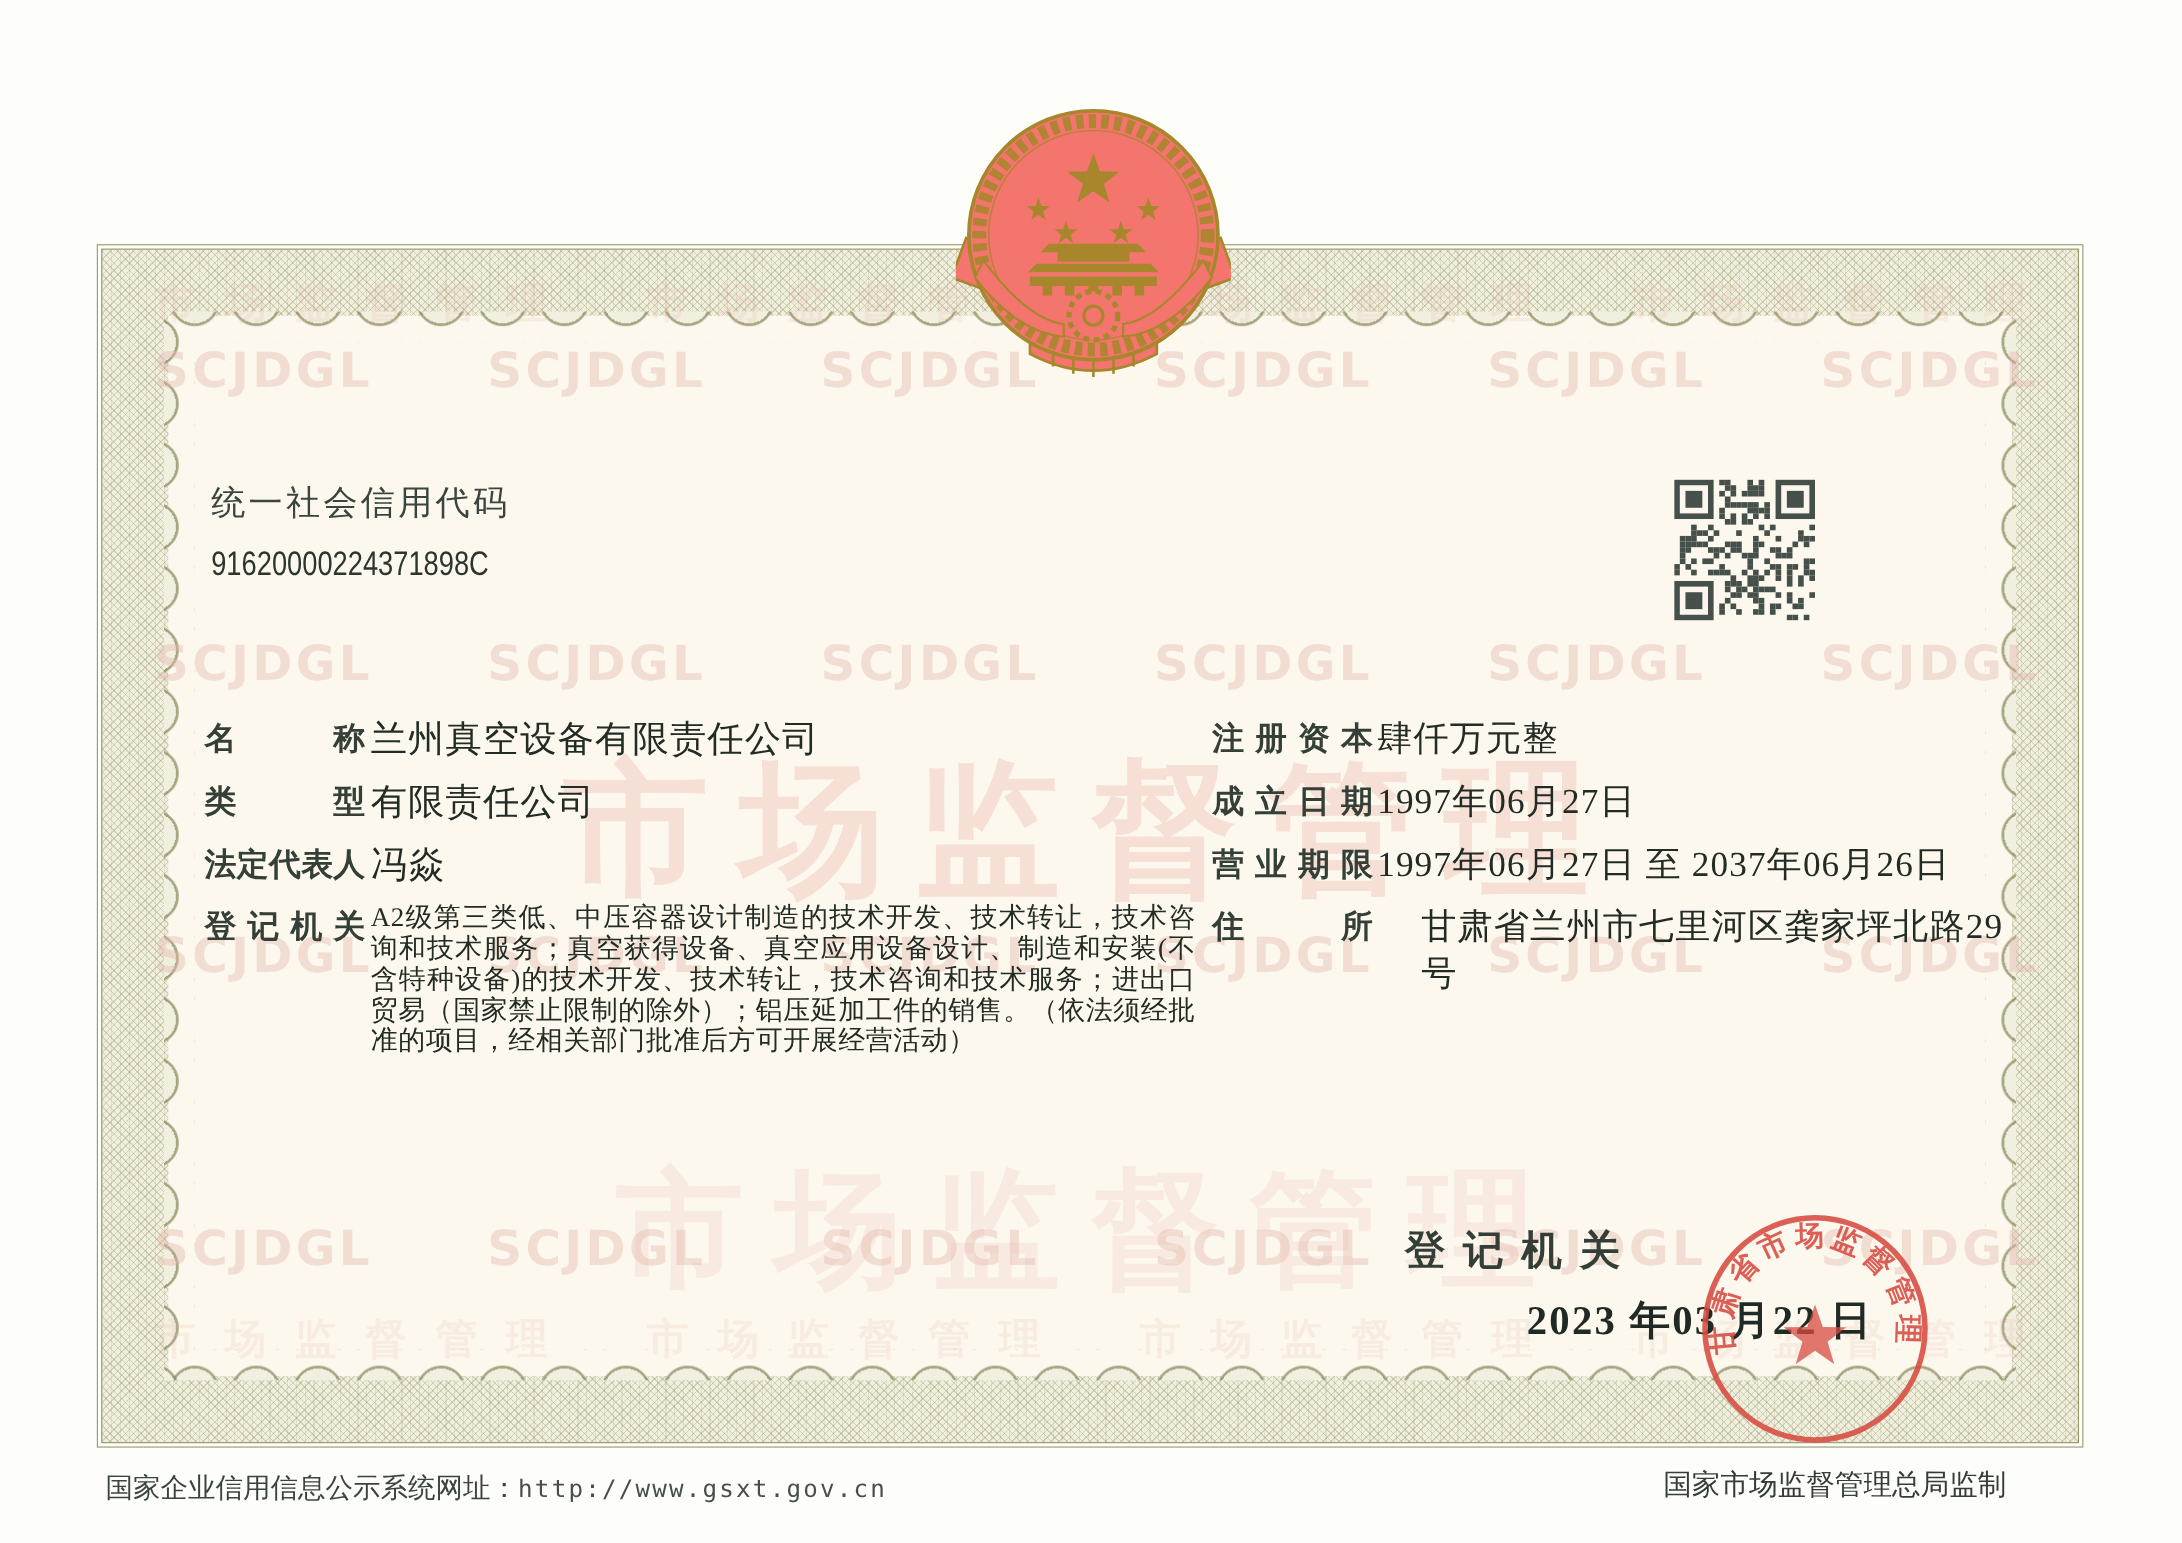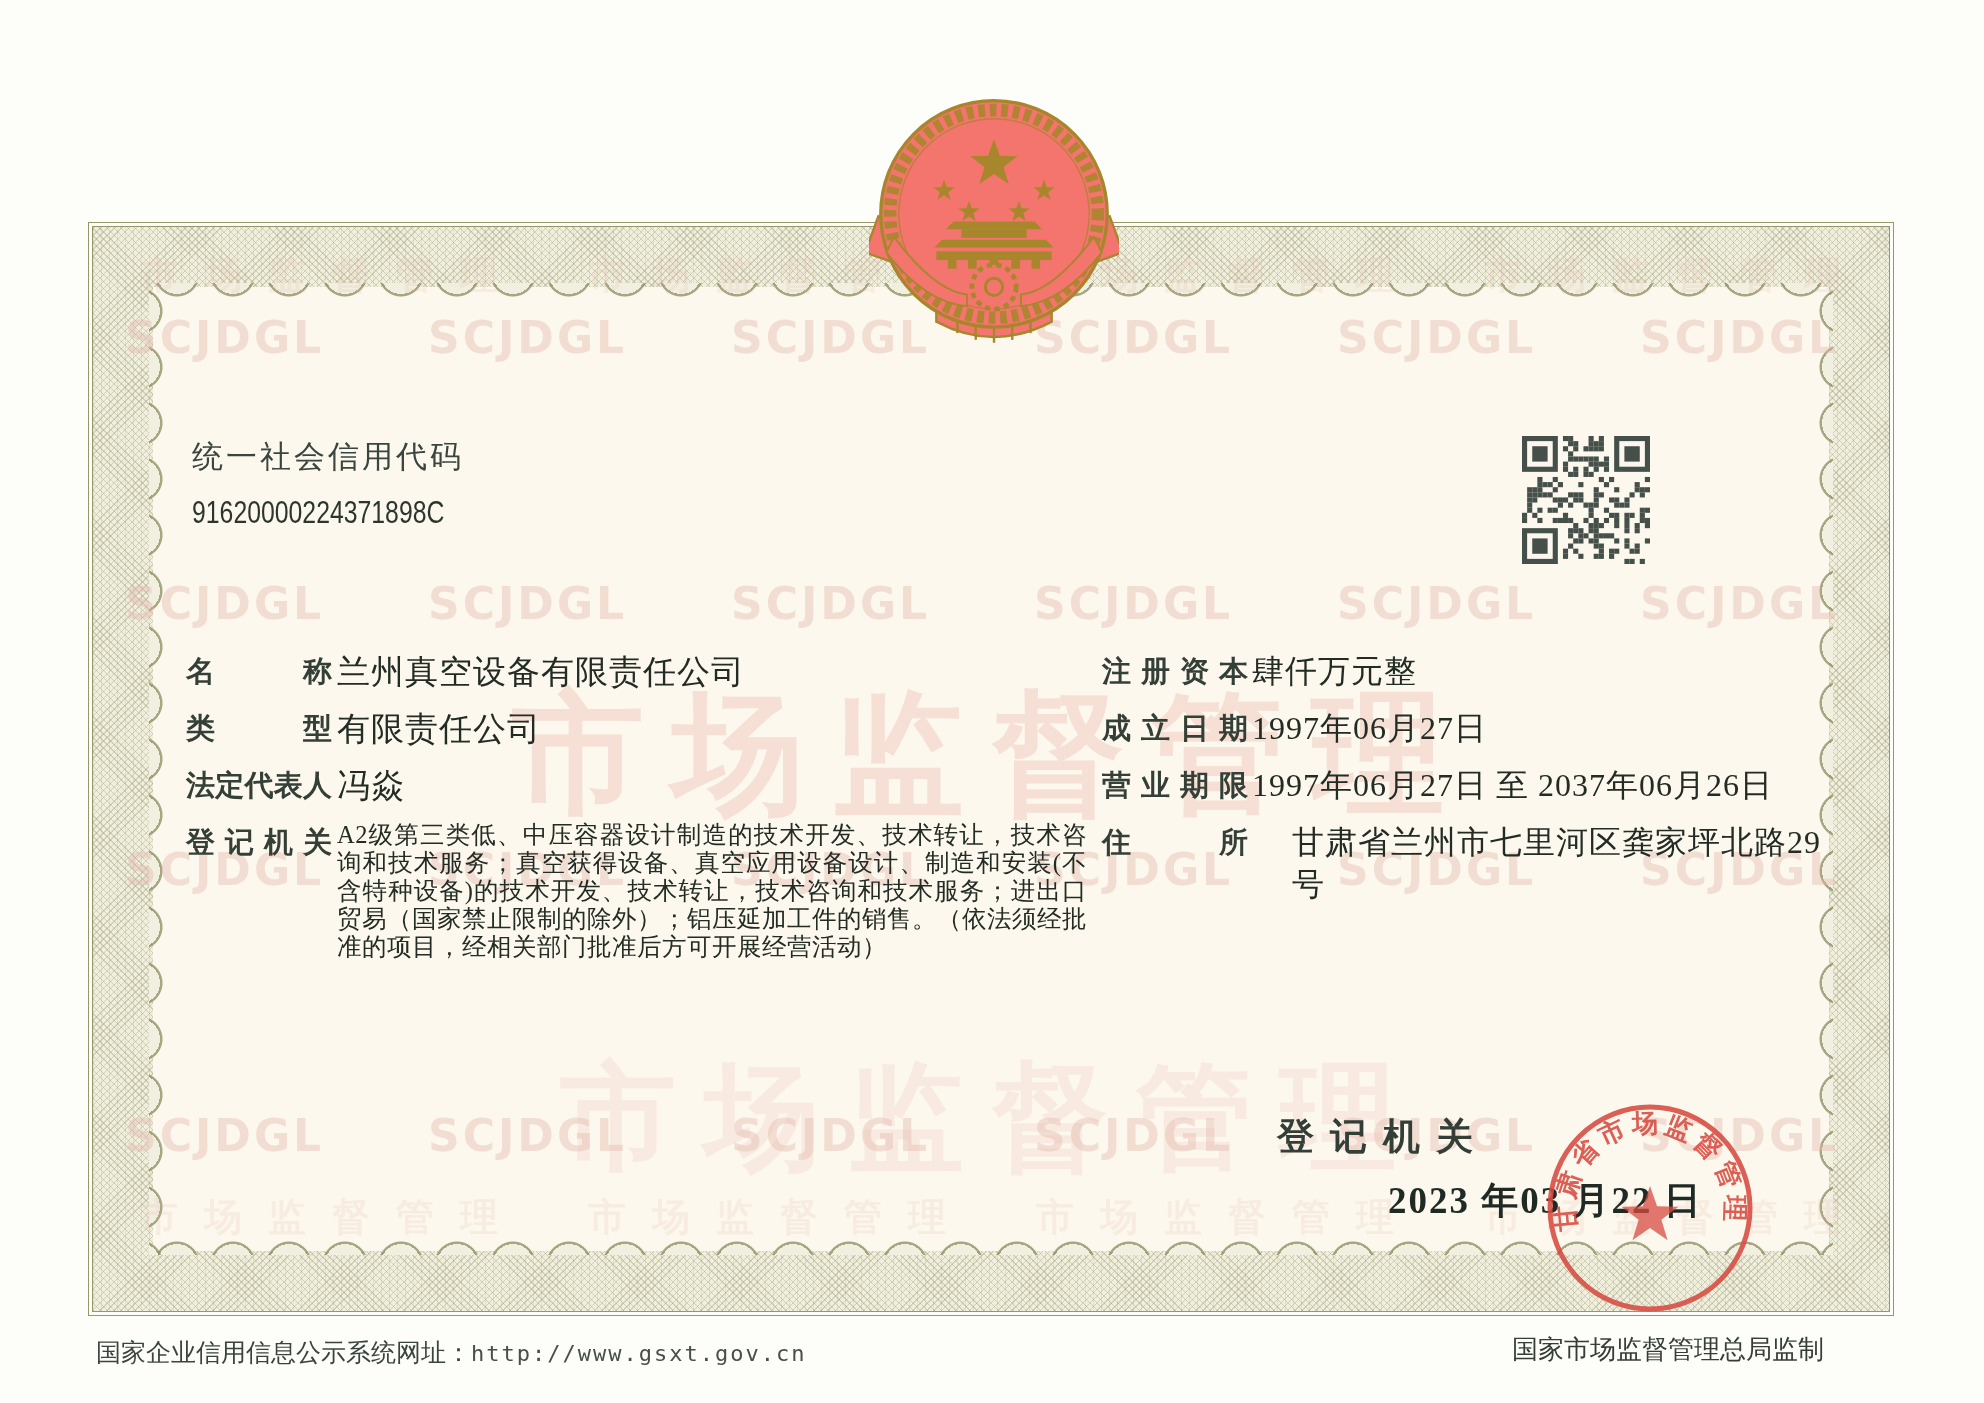--- a/index.html
+++ b/index.html
@@ -26,21 +26,21 @@
   .sc-left{top:60px;bottom:60px;left:60px;width:28px;
      background-image:radial-gradient(circle 27px at -9px 28px,#f1efdf 0 20px,rgba(139,139,94,.75) 20px 22px,rgba(139,139,94,0) 23px);
      background-size:28px 56px;background-repeat:repeat-y;}
   .sc-right{top:60px;bottom:60px;right:60px;width:28px;
      background-image:radial-gradient(circle 27px at 37px 28px,#f1efdf 0 20px,rgba(139,139,94,.75) 20px 22px,rgba(139,139,94,0) 23px);
      background-size:28px 56px;background-repeat:repeat-y;}
 
   
   .wm-layer{position:absolute;inset:0;z-index:2;pointer-events:none;}
   .wm-tile{position:absolute;font:700 44px "DejaVu Sans",sans-serif;letter-spacing:3px;
-           color:rgba(228,184,173,.42);}
+           color:rgba(228,184,173,.42);margin-left:15px;}
   .wm-cjk-row{position:absolute;left:140px;width:1700px;white-space:nowrap;overflow:hidden;
            font:700 38px "Liberation Sans",sans-serif;letter-spacing:26px;color:rgba(230,176,164,.16);}
   .wm-big{position:absolute;left:50%;transform:translateX(-50%);white-space:nowrap;
            font:700 132px "Liberation Sans",sans-serif;letter-spacing:28px;color:rgba(240,203,192,.55);}
   .wm-big2{top:1040px;font-size:116px;color:rgba(240,203,192,.30);}
 
   
   .content{position:absolute;inset:0;z-index:3;border-radius:22px;}
   .emblem{position:absolute;left:869px;top:84px;z-index:4;}
   .credit{position:absolute;left:192px;top:436px;color:#39453e;}

